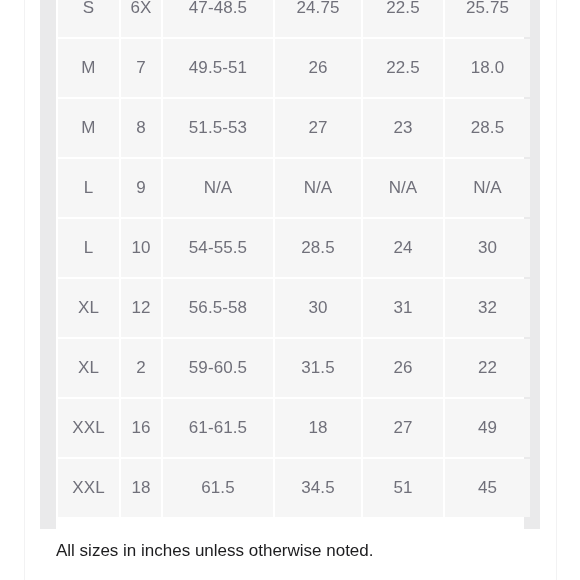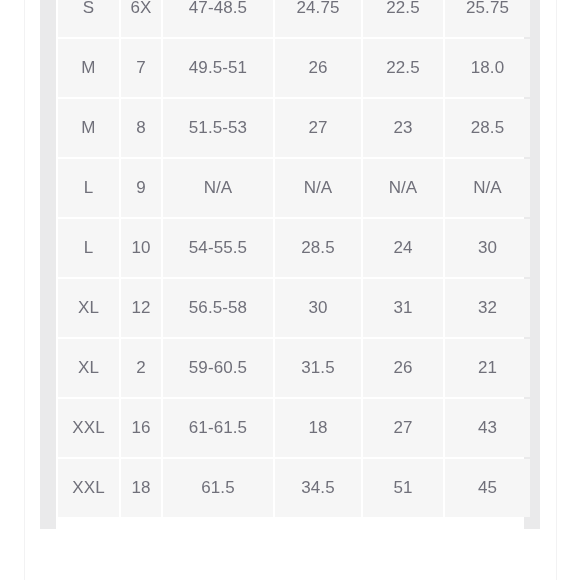--- a/index.html
+++ b/index.html
@@ -154,35 +154,36 @@
           <td>30</td>
           <td>31</td>
           <td>32</td>
         </tr>
         <tr>
           <td>XL</td>
           <td>2</td>
           <td>59-60.5</td>
           <td>31.5</td>
           <td>26</td>
-          <td>21</td>
+          <td>22</td>
         </tr>
         <tr>
           <td>XXL</td>
           <td>16</td>
           <td>61-61.5</td>
           <td>18</td>
           <td>27</td>
-          <td>43</td>
+          <td>49</td>
         </tr>
         <tr>
           <td>XXL</td>
           <td>18</td>
           <td>61.5</td>
           <td>34.5</td>
           <td>51</td>
           <td>45</td>
         </tr>
       </tbody>
   </table>
 
+  <div id="footer-note">All sizes in inches unless otherwise noted.</div>
 
 </div>
 
 </body></html>

